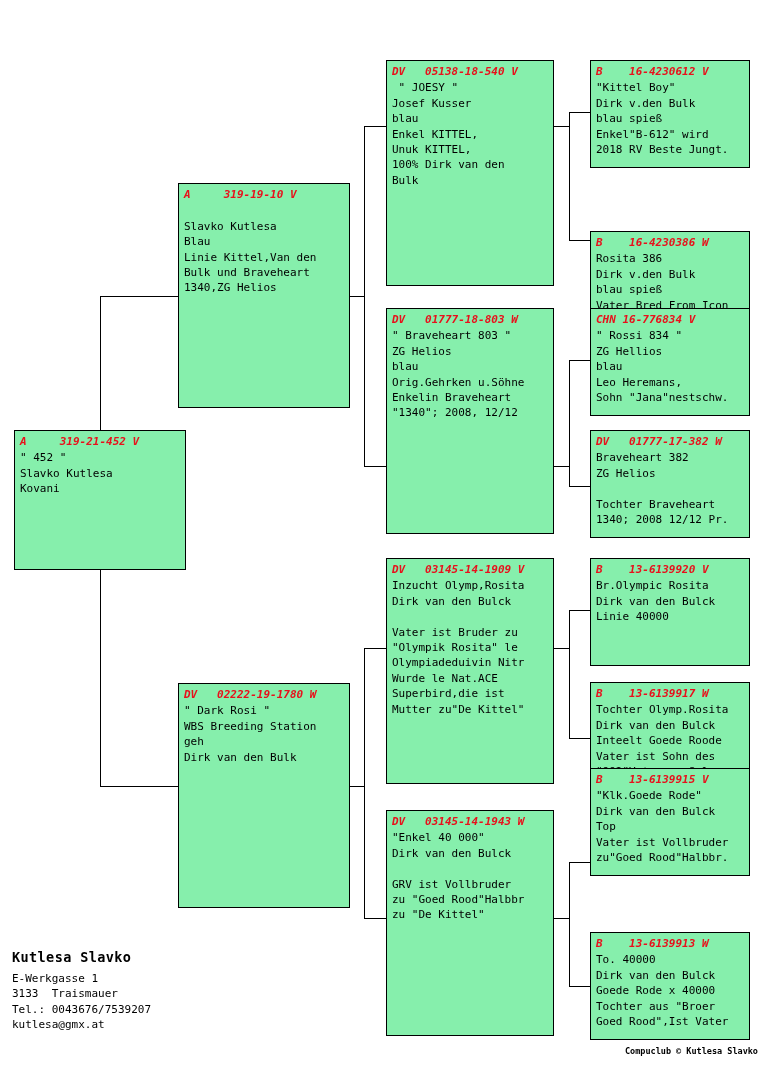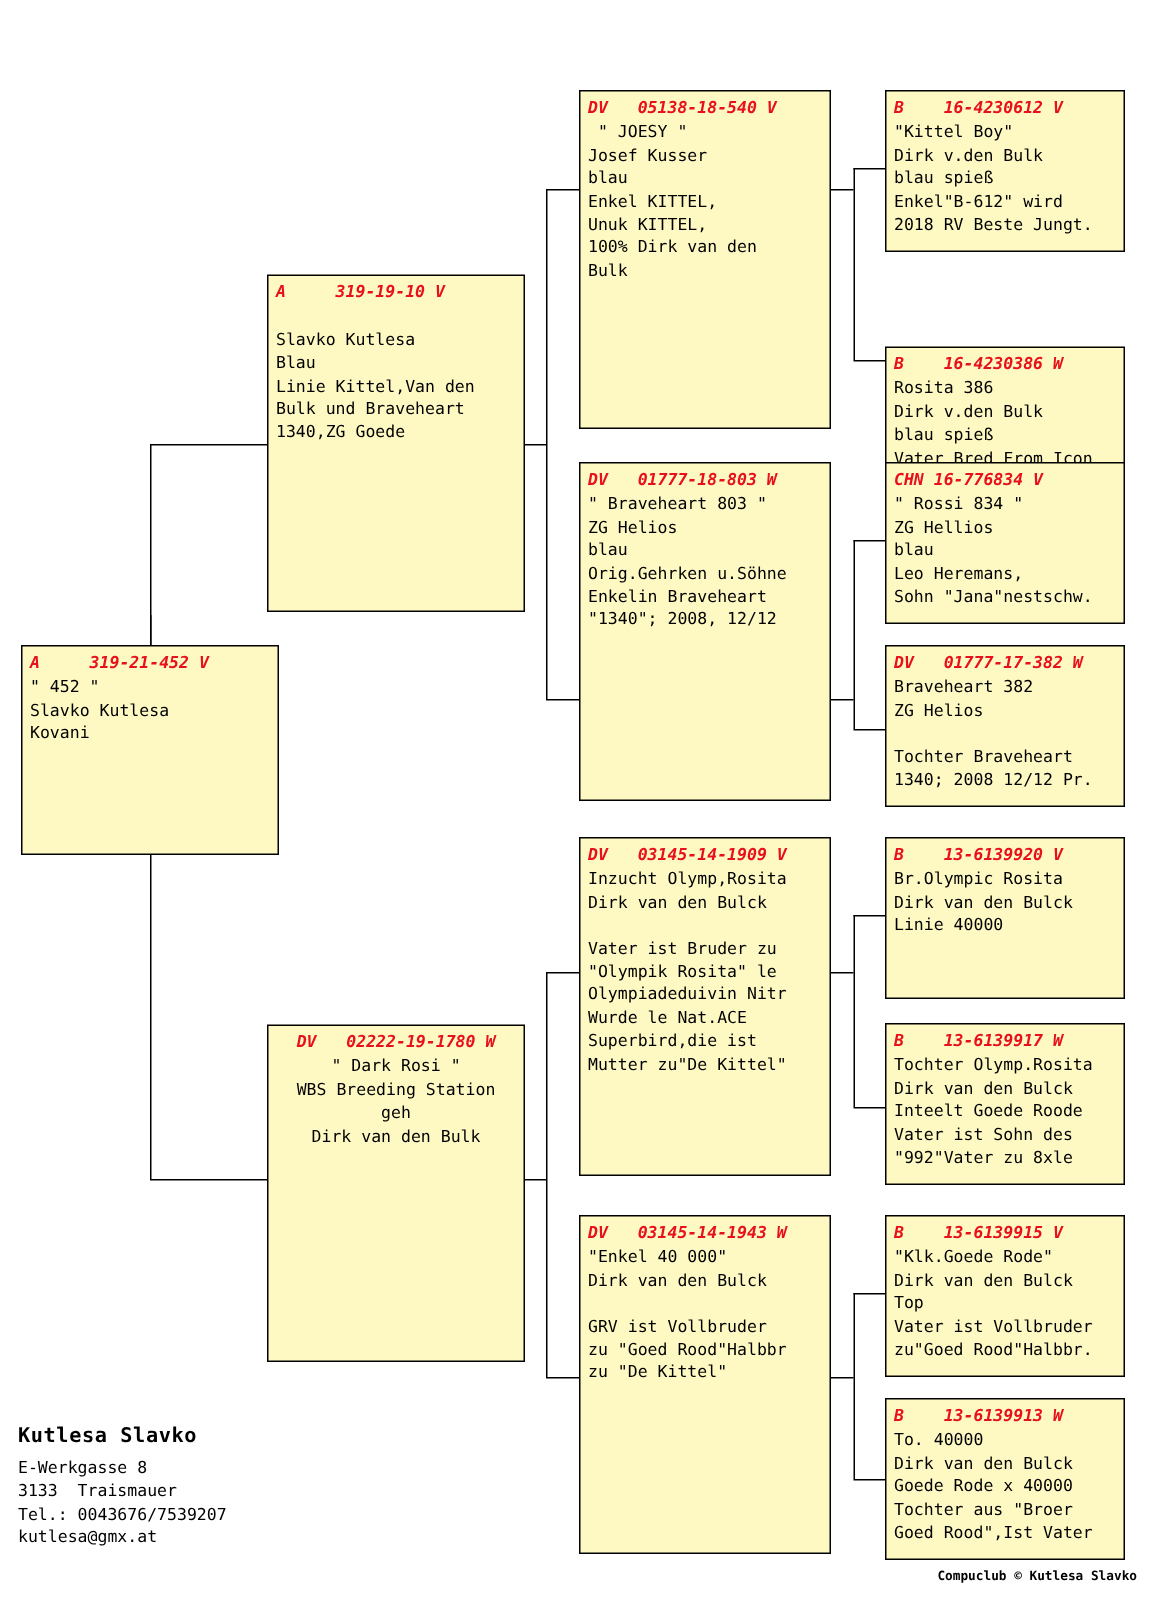--- a/index.html
+++ b/index.html
@@ -38,21 +38,21 @@
     position: absolute;
     background: #000000;
   }
   .ln.h { height: 1px; }
   .ln.v { width: 1px; }
 
   
   .box {
     position: absolute;
     box-sizing: border-box;
-    background: #fef9c3;
+    background: #86efac;
     border: 1px solid #000000;
     padding: 3px 5px 2px 5px;
     line-height: 15.4px;
     font-size: 11px;
     color: #000000;
     overflow: hidden;
     z-index: 3;
   }
   
   .box::after {
@@ -162,24 +162,24 @@
   <div class="ln h" style="left:569px; top:862px; width:22px;"></div>
   <div class="ln h" style="left:569px; top:986px; width:22px;"></div>
 
   <div class="box" style="left:14px; top:430px; width:172px; height:140px;">
     <div class="hdr">A     319-21-452 V</div>
     <div class="lines"><div>" 452 "</div><div>Slavko Kutlesa</div><div>Kovani</div></div>
   </div>
 
   <div class="box" style="left:178px; top:183px; width:172px; height:225px;">
     <div class="hdr">A     319-19-10 V</div>
-    <div class="lines"><div>&nbsp;</div><div>Slavko Kutlesa</div><div>Blau</div><div>Linie Kittel,Van den</div><div>Bulk und Braveheart</div><div>1340,ZG Goede</div></div>
-  </div>
-
-  <div class="box" style="left:178px; top:683px; width:172px; height:225px;text-align:center;">
+    <div class="lines"><div>&nbsp;</div><div>Slavko Kutlesa</div><div>Blau</div><div>Linie Kittel,Van den</div><div>Bulk und Braveheart</div><div>1340,ZG Helios</div></div>
+  </div>
+
+  <div class="box" style="left:178px; top:683px; width:172px; height:225px;">
     <div class="hdr">DV   02222-19-1780 W</div>
     <div class="lines"><div>" Dark Rosi "</div><div>WBS Breeding Station</div><div>geh</div><div>Dirk van den Bulk</div></div>
   </div>
 
   <div class="box" style="left:386px; top:60px; width:168px; height:226px;">
     <div class="hdr">DV   05138-18-540 V</div>
     <div class="lines"><div> " JOESY "</div><div>Josef Kusser</div><div>blau</div><div>Enkel KITTEL,</div><div>Unuk KITTEL,</div><div>100% Dirk van den</div><div>Bulk</div></div>
   </div>
 
   <div class="box" style="left:386px; top:308px; width:168px; height:226px;">
@@ -220,33 +220,33 @@
   <div class="box" style="left:590px; top:558px; width:160px; height:108px;">
     <div class="hdr">B    13-6139920 V</div>
     <div class="lines"><div>Br.Olympic Rosita</div><div>Dirk van den Bulck</div><div>Linie 40000</div></div>
   </div>
 
   <div class="box" style="left:590px; top:682px; width:160px; height:108px;">
     <div class="hdr">B    13-6139917 W</div>
     <div class="lines"><div>Tochter Olymp.Rosita</div><div>Dirk van den Bulck</div><div>Inteelt Goede Roode</div><div>Vater ist Sohn des</div><div>"992"Vater zu 8xle</div></div>
   </div>
 
-  <div class="box" style="left:590px; top:810px; width:160px; height:108px;">
+  <div class="box" style="left:590px; top:768px; width:160px; height:108px;">
     <div class="hdr">B    13-6139915 V</div>
     <div class="lines"><div>"Klk.Goede Rode"</div><div>Dirk van den Bulck</div><div>Top</div><div>Vater ist Vollbruder</div><div>zu"Goed Rood"Halbbr.</div></div>
   </div>
 
   <div class="box" style="left:590px; top:932px; width:160px; height:108px;">
     <div class="hdr">B    13-6139913 W</div>
     <div class="lines"><div>To. 40000</div><div>Dirk van den Bulck</div><div>Goede Rode x 40000</div><div>Tochter aus "Broer</div><div>Goed Rood",Ist Vater</div></div>
   </div>
 
   <div class="footer">
     <div class="name">Kutlesa Slavko</div>
-    <div>E-Werkgasse 8</div>
+    <div>E-Werkgasse 1</div>
     <div>3133  Traismauer</div>
     <div>Tel.: 0043676/7539207</div>
     <div>kutlesa@gmx.at</div>
   </div>
 
   <div class="copyright">Compuclub © Kutlesa Slavko</div>
 
 </div>
 
 </body></html>

